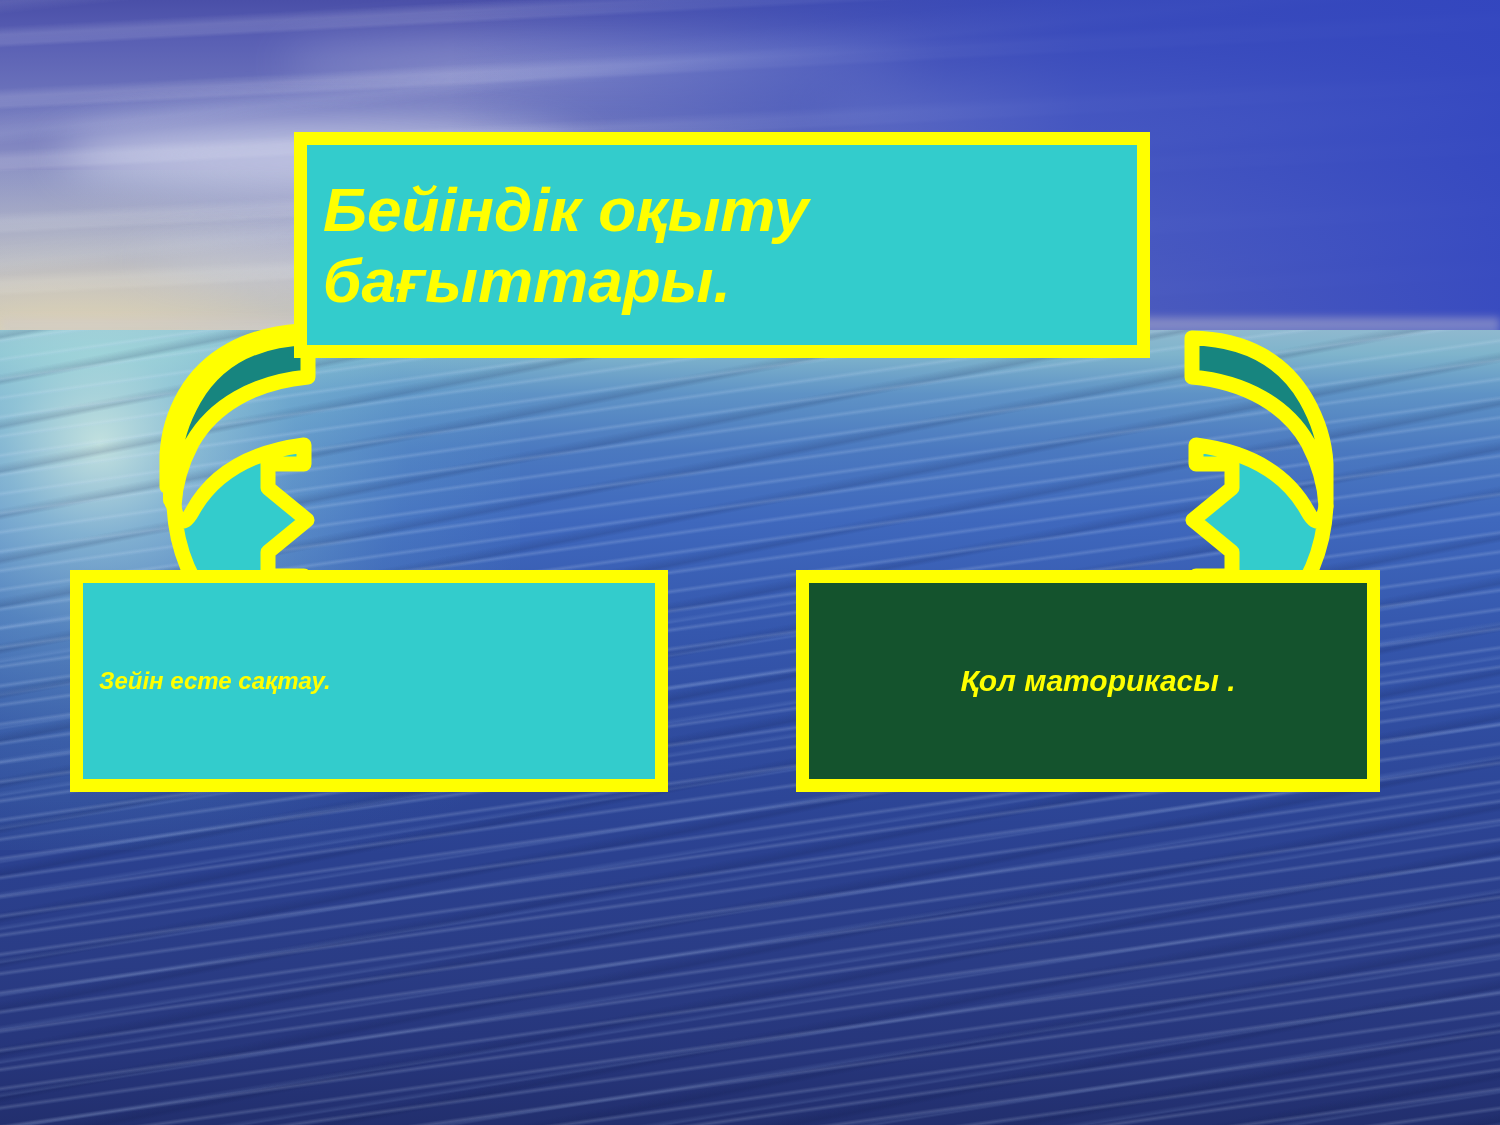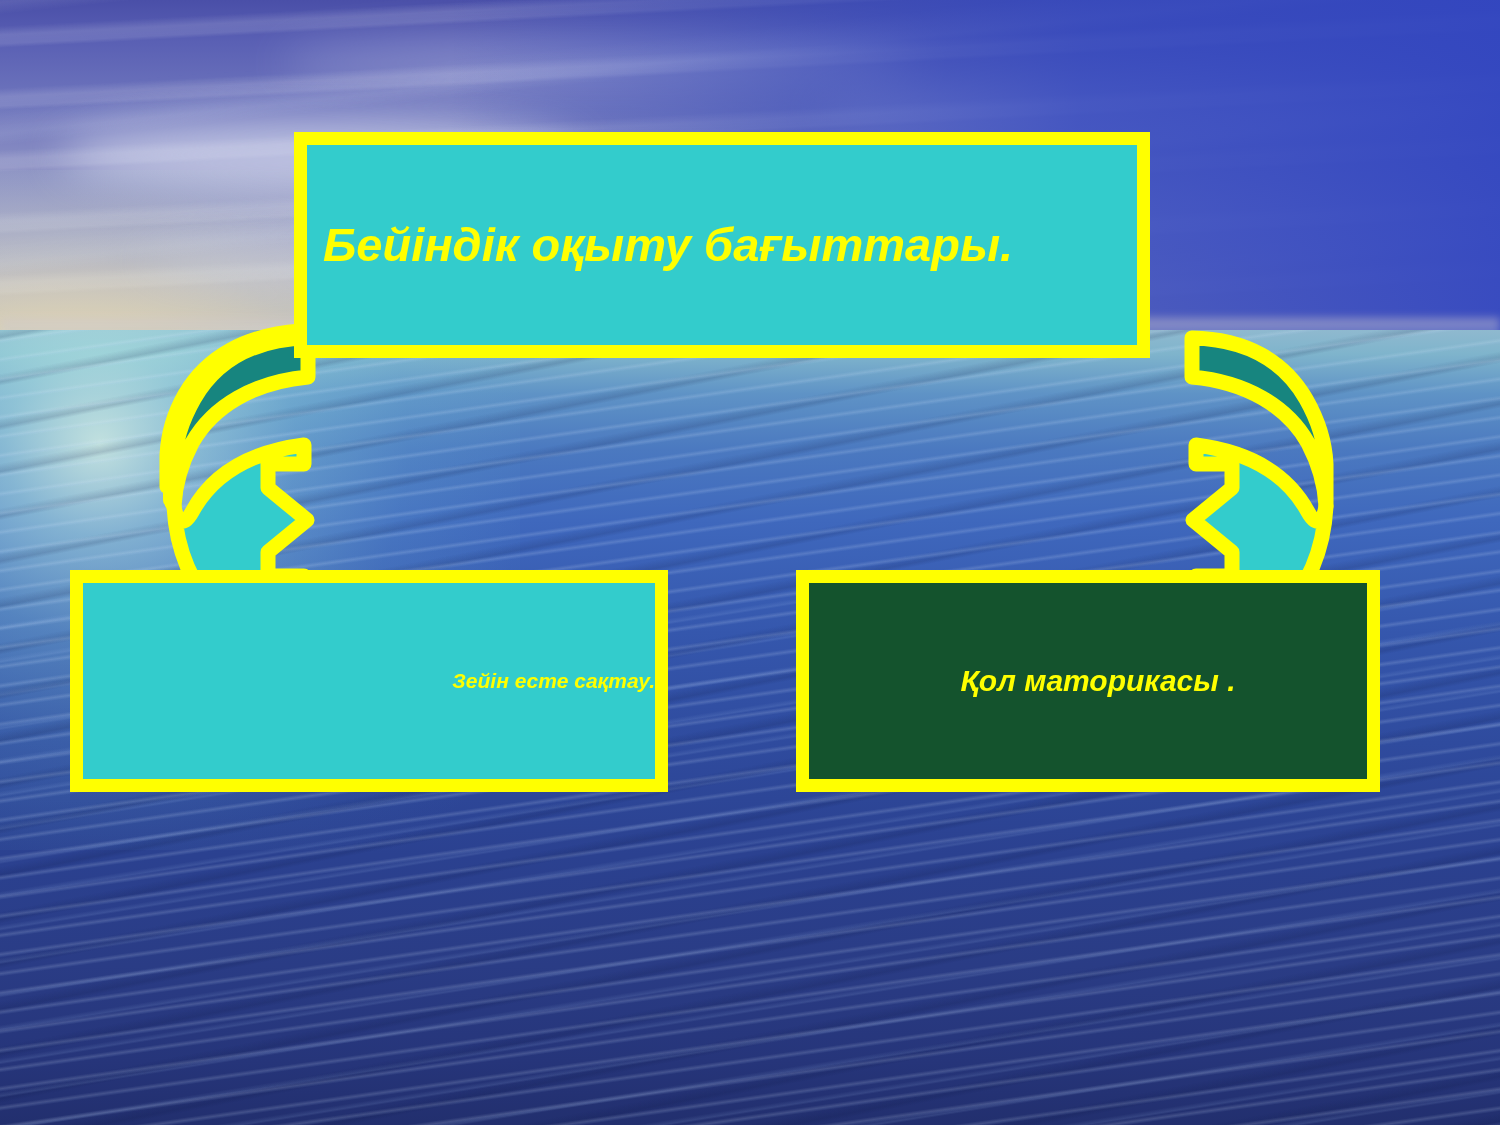--- a/index.html
+++ b/index.html
@@ -190,35 +190,35 @@
   }
 
   #box-top {
     left: 294px;
     top: 132px;
     width: 856px;
     height: 226px;
     border-width: 13px;
   }
   #box-top .node-label {
-    font-size: 47px;
+    font-size: 62px;
     padding-left: 16px;
     text-align: left;
   }
 
   #box-left {
     left: 70px;
     top: 570px;
     width: 598px;
     height: 222px;
     border-width: 13px;
   }
   #box-left .node-label {
-    font-size: 21px;
-    text-align: right;
+    font-size: 24px;
+    text-align: left;
     padding-left: 16px;
   }
 
   #box-right {
     left: 796px;
     top: 570px;
     width: 584px;
     height: 222px;
     border-width: 13px;
   }

